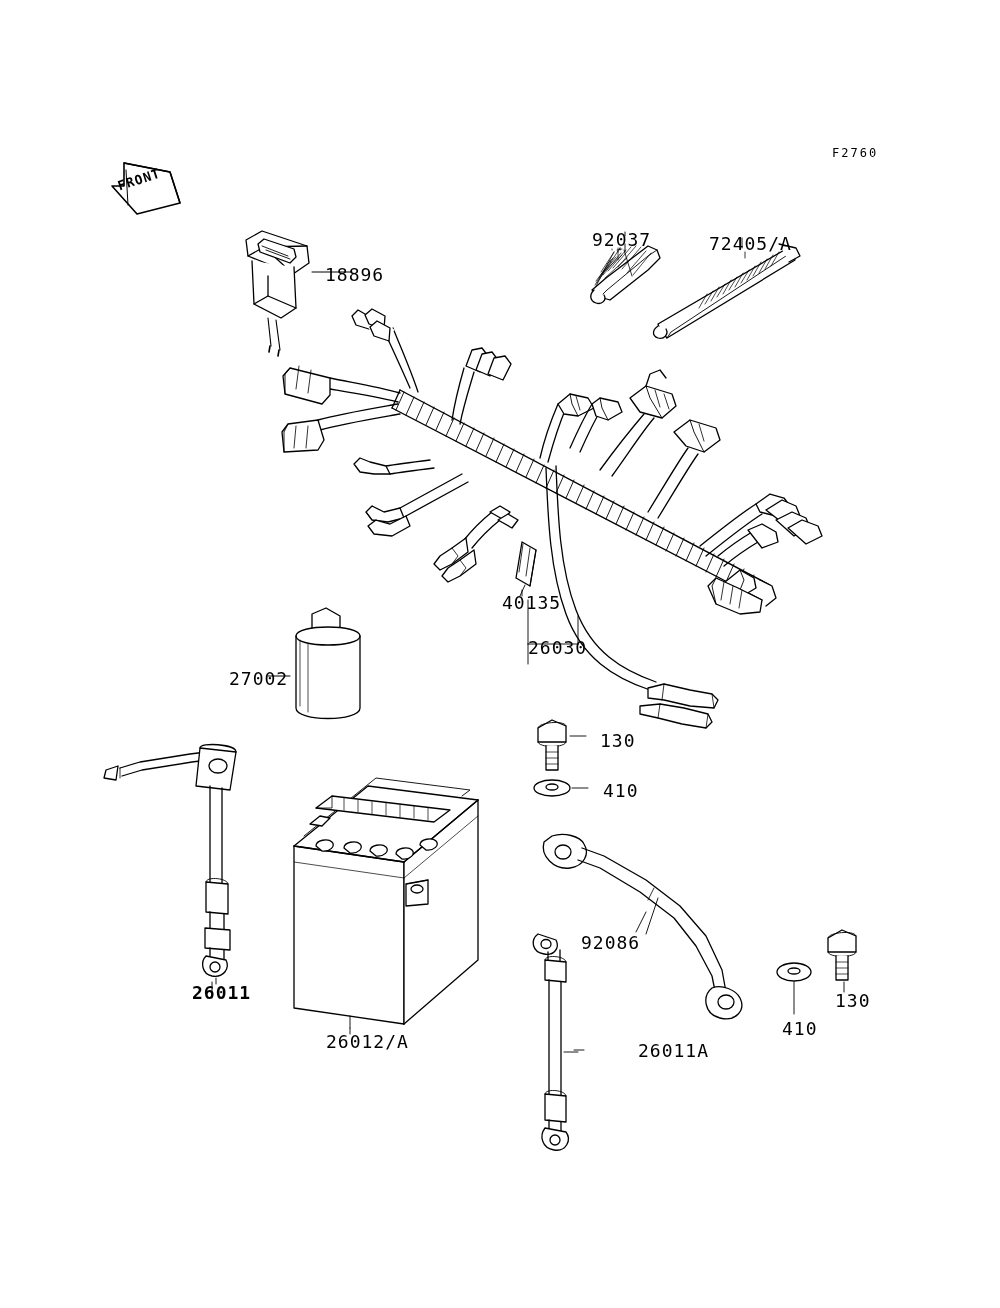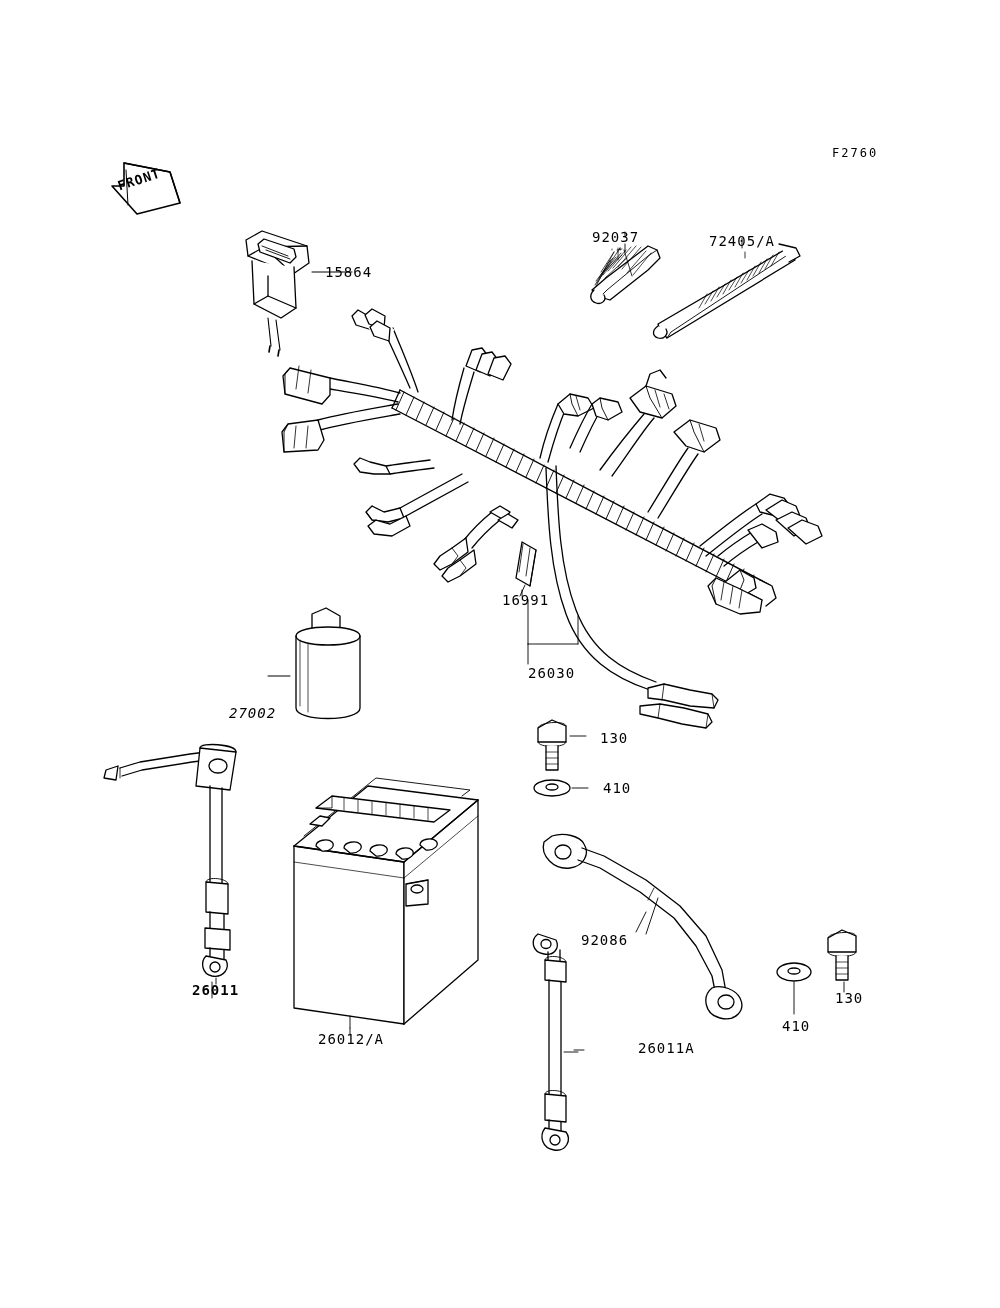--- a/index.html
+++ b/index.html
@@ -13,21 +13,21 @@
   #sheet {
     position: relative;
     width: 956px;
     height: 1308px;
     background: #ffffff;
     overflow: hidden;
   }
   .label {
     position: absolute;
     font-family: "DejaVu Sans Mono", monospace;
-    font-size: 14px;
+    font-size: 18px;
     letter-spacing: 1px;
     color: #000000;
     white-space: nowrap;
   }
   .sheet-code {
     position: absolute;
     font-family: "DejaVu Sans Mono", monospace;
     font-size: 12px;
     letter-spacing: 2px;
     color: #000000;
@@ -441,28 +441,28 @@
       <line x1="350" y1="1028" x2="350" y2="1034"></line>
       <line x1="574" y1="1050" x2="584" y2="1050"></line>
       <line x1="636" y1="932" x2="646" y2="912"></line>
     </g>
 
   </svg>
 
   <div class="sheet-code" style="left:832px; top:146px;">F2760</div>
   <div class="front-text" style="left:117px; top:172px;">FRONT</div>
 
-  <div class="label" style="left:325px; top:264px;">15864</div>
+  <div class="label" style="left:325px; top:264px;">18896</div>
   <div class="label" style="left:592px; top:229px;">92037</div>
   <div class="label" style="left:709px; top:233px;">72405/A</div>
-  <div class="label" style="left:502px; top:592px;">16991</div>
-  <div class="label" style="left:528px; top:665px;text-align:right;">26030</div>
-  <div class="label" style="left:229px; top:705px;font-style:italic;">27002</div>
+  <div class="label" style="left:502px; top:592px;">40135</div>
+  <div class="label" style="left:528px; top:637px;text-align:right;">26030</div>
+  <div class="label" style="left:229px; top:668px;">27002</div>
   <div class="label" style="left:192px; top:982px;font-weight:bold;">26011</div>
-  <div class="label" style="left:318px; top:1031px;text-align:center;">26012/A</div>
+  <div class="label" style="left:326px; top:1031px;text-align:center;">26012/A</div>
   <div class="label" style="left:590px; top:1040px;margin-left:48px;">26011A</div>
   <div class="label" style="left:581px; top:932px;">92086</div>
   <div class="label" style="left:600px; top:730px;">130</div>
   <div class="label" style="left:603px; top:780px;">410</div>
   <div class="label" style="left:835px; top:990px;">130</div>
   <div class="label" style="left:782px; top:1018px;">410</div>
 
 </div>
 
 </body></html>

